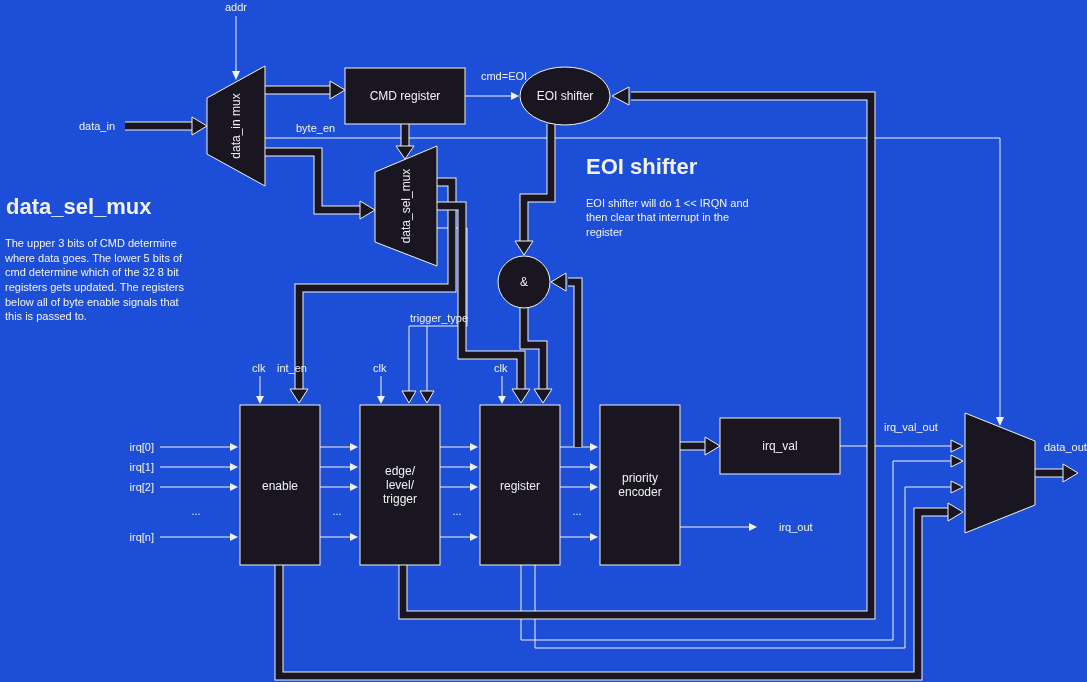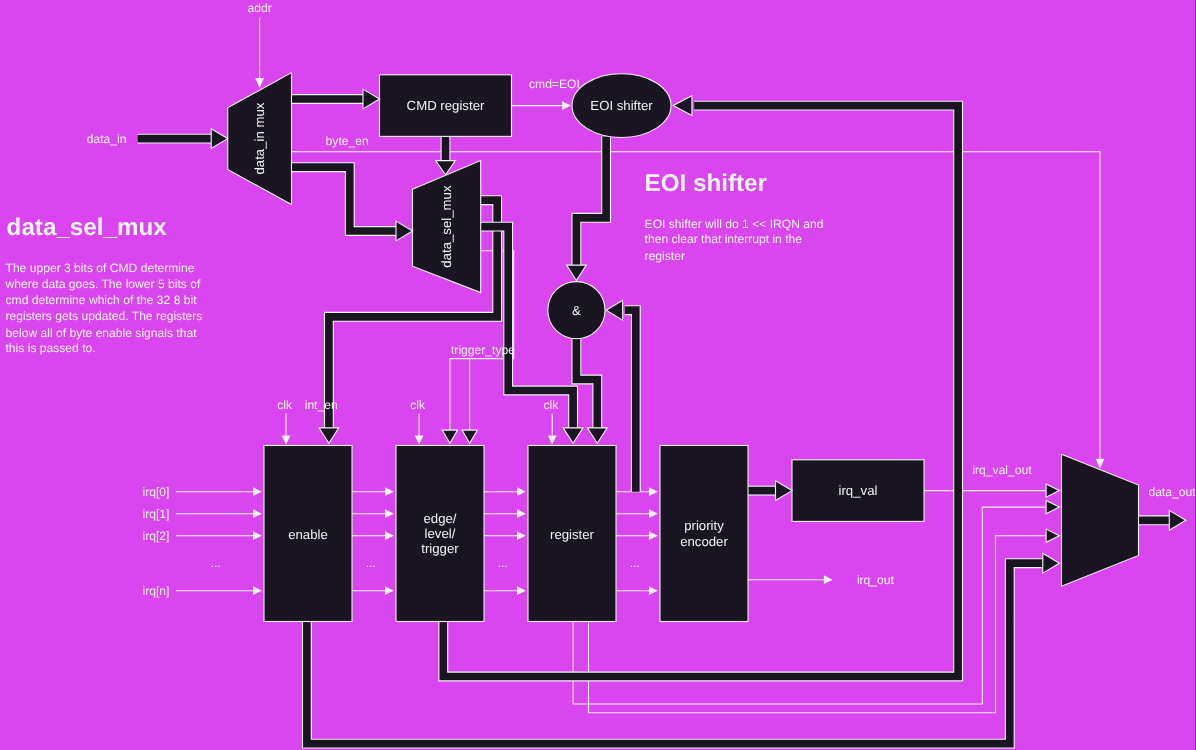--- a/index.html
+++ b/index.html
@@ -1,16 +1,16 @@
 <!DOCTYPE html>
 <html><head>
 <meta charset="utf-8">
 <style>
   html,body{margin:0;padding:0;background:#191622;}
-  .stage{position:relative;width:1087px;height:682px;background:#d946ef;overflow:hidden;}
+  .stage{position:relative;width:1087px;height:682px;background:#1d4ed8;overflow:hidden;}
   svg{display:block;font-family:"Liberation Sans",sans-serif;}
   text{fill:#f2f2f2;font-family:"Liberation Sans",sans-serif;}
   .lbl{font-size:11px;}
   .node{font-size:12px;}
   .h1{font-size:22px;font-weight:bold;}
   .note{font-size:11px;}
   .box{fill:#191622;stroke:#f2f2f2;stroke-width:1;}
   .thin{stroke:#f2f2f2;stroke-width:1;fill:none;}
   .houter{stroke:#f2f2f2;stroke-width:9;fill:none;}
   .hinner{stroke:#191622;stroke-width:7;fill:none;}

